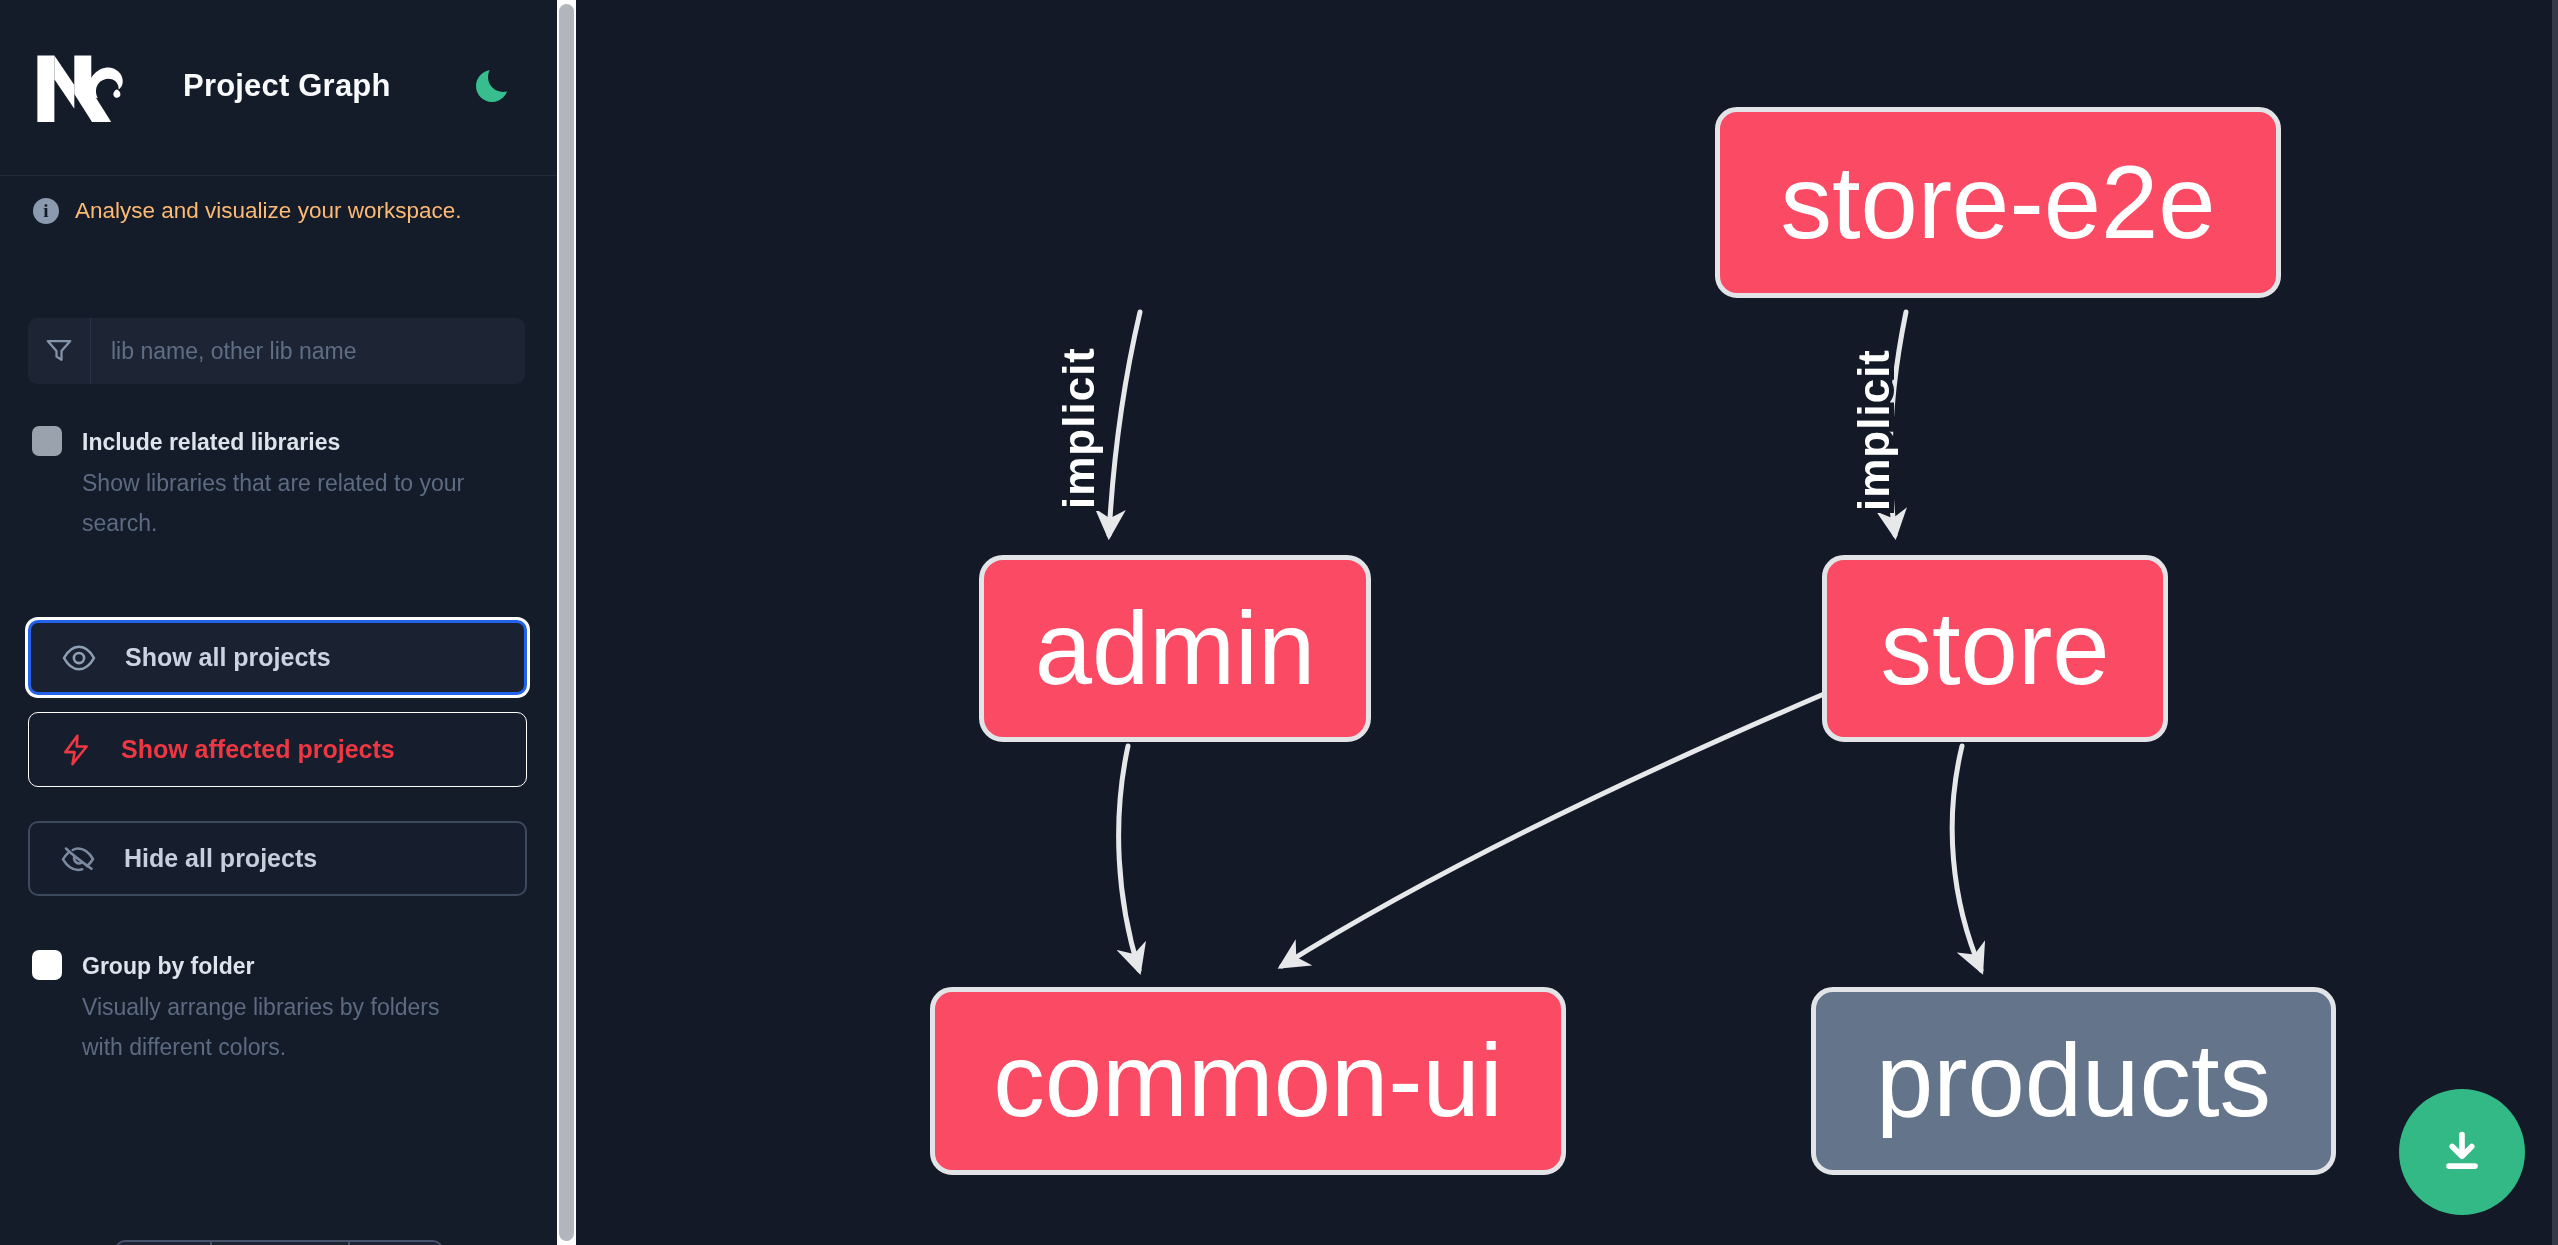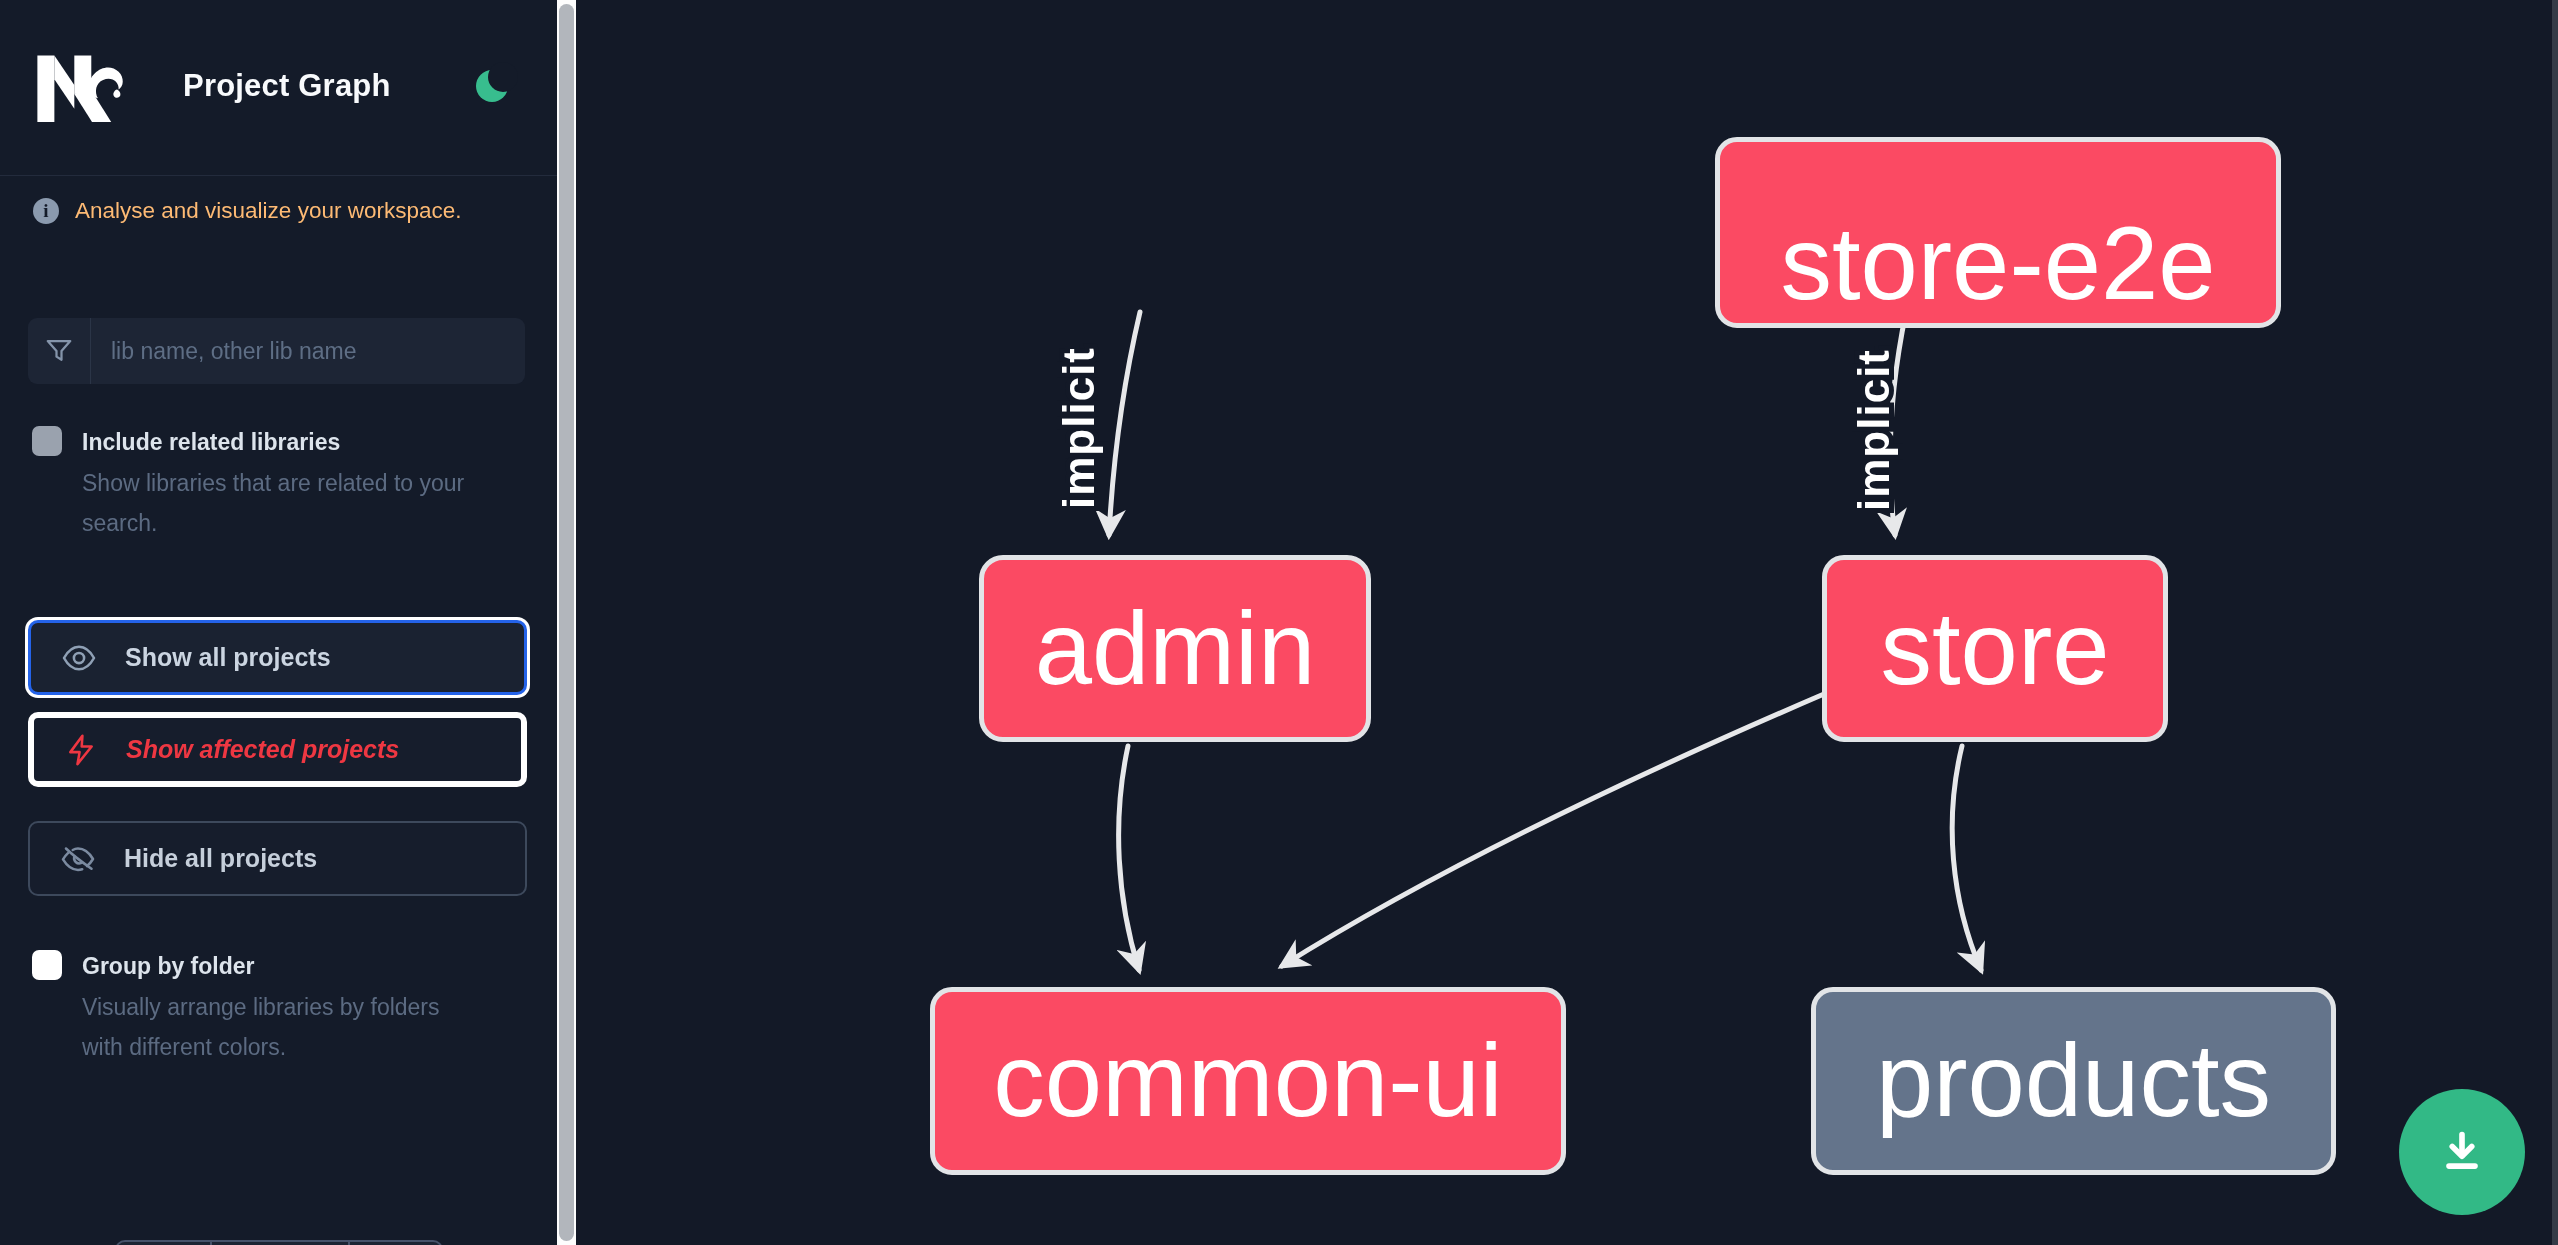--- a/index.html
+++ b/index.html
@@ -34,21 +34,21 @@
   .cb-green { background:#2db487; }
   .cb-green svg { position:absolute; left:3px; top:4px; }
   .opt-text { }
   .opt-label { font-size:23px; font-weight:700; color:#dde4ec; line-height:36px; }
   .opt-desc { font-size:23px; color:#5c6b82; line-height:40px; margin-top:3px; }
 
   .action-btn { position:absolute; left:28px; width:499px; height:75px; border-radius:10px; display:flex; align-items:center; gap:28px; padding-left:30px; cursor:pointer; background:#161d2c;margin-top:15px; }
   .btn-label { font-size:25px; font-weight:600; }
   .btn-focused { background:#1a2231; border:3px solid #2463e9; box-shadow:0 0 0 3px #ffffff; }
   .btn-focused .btn-label { color:#cbd5e1; }
-  .btn-affected { border:6px solid #ffffff;font-style:italic; }
+  .btn-affected { border:1px solid #ffffff; }
   .btn-affected .btn-label { color:#ee3742; }
   .btn-default { border:2px solid #3d495c; }
   .btn-default .btn-label { color:#c6cfdb; }
 
   .segmented { position:absolute; left:115px; top:1240px; width:328px; height:24px; background:#1c2433; border:2px solid #46526a; border-bottom:none; border-radius:10px 10px 0 0; display:flex; }
   .segmented .seg { border-right:2px solid #46526a; }
   .segmented .seg:last-child { border-right:none; }
   .seg1 { width:95px; } .seg2 { width:138px; } .seg3 { flex:1; }
 
   
@@ -58,21 +58,21 @@
   
   .canvas { position:absolute; left:576px; top:0; width:1982px; height:1245px; background:#131927; }
   .edges-svg { position:absolute; left:0; top:0; }
   .edge-path { fill:none; stroke:#e7e8ea; stroke-width:5px; stroke-linecap:round; }
   .edge-label { fill:#ffffff; font-size:44px; font-weight:700; paint-order:stroke; stroke:#131927; stroke-width:10px; text-anchor:middle; dominant-baseline:middle; letter-spacing:1px; }
 
   .gnode { position:absolute; border:5px solid #e2e4e7; border-radius:22px; display:flex; align-items:center; justify-content:center; color:#ffffff; font-size:103px; cursor:pointer; }
   .gnode-affected { background:#fb4a63; }
   .gnode-normal { background:#64748b; }
   .n-admin-e2e { left:297px; top:119px; width:604px; height:191px; }
-  .n-store-e2e { left:1139px; top:137px; width:566px; height:191px;align-items:flex-end; }
+  .n-store-e2e { left:1139px; top:107px; width:566px; height:191px; }
   .n-admin     { left:403px; top:555px; width:392px; height:187px;border-radius:24px; }
   .n-store     { left:1246px; top:555px; width:346px; height:187px; }
   .n-common-ui { left:354px; top:987px; width:636px; height:188px; }
   .n-products  { left:1235px; top:987px; width:525px; height:188px; }
 
   .fab { position:absolute; left:2399px; top:1089px; width:126px; height:126px; border-radius:50%; background:#32b986; display:flex; align-items:center; justify-content:center; cursor:pointer; }
 
   .page-scroll-strip { position:absolute; right:0; top:0; width:6px; height:1245px; background:#343b47; }
 </style>
 </head>

